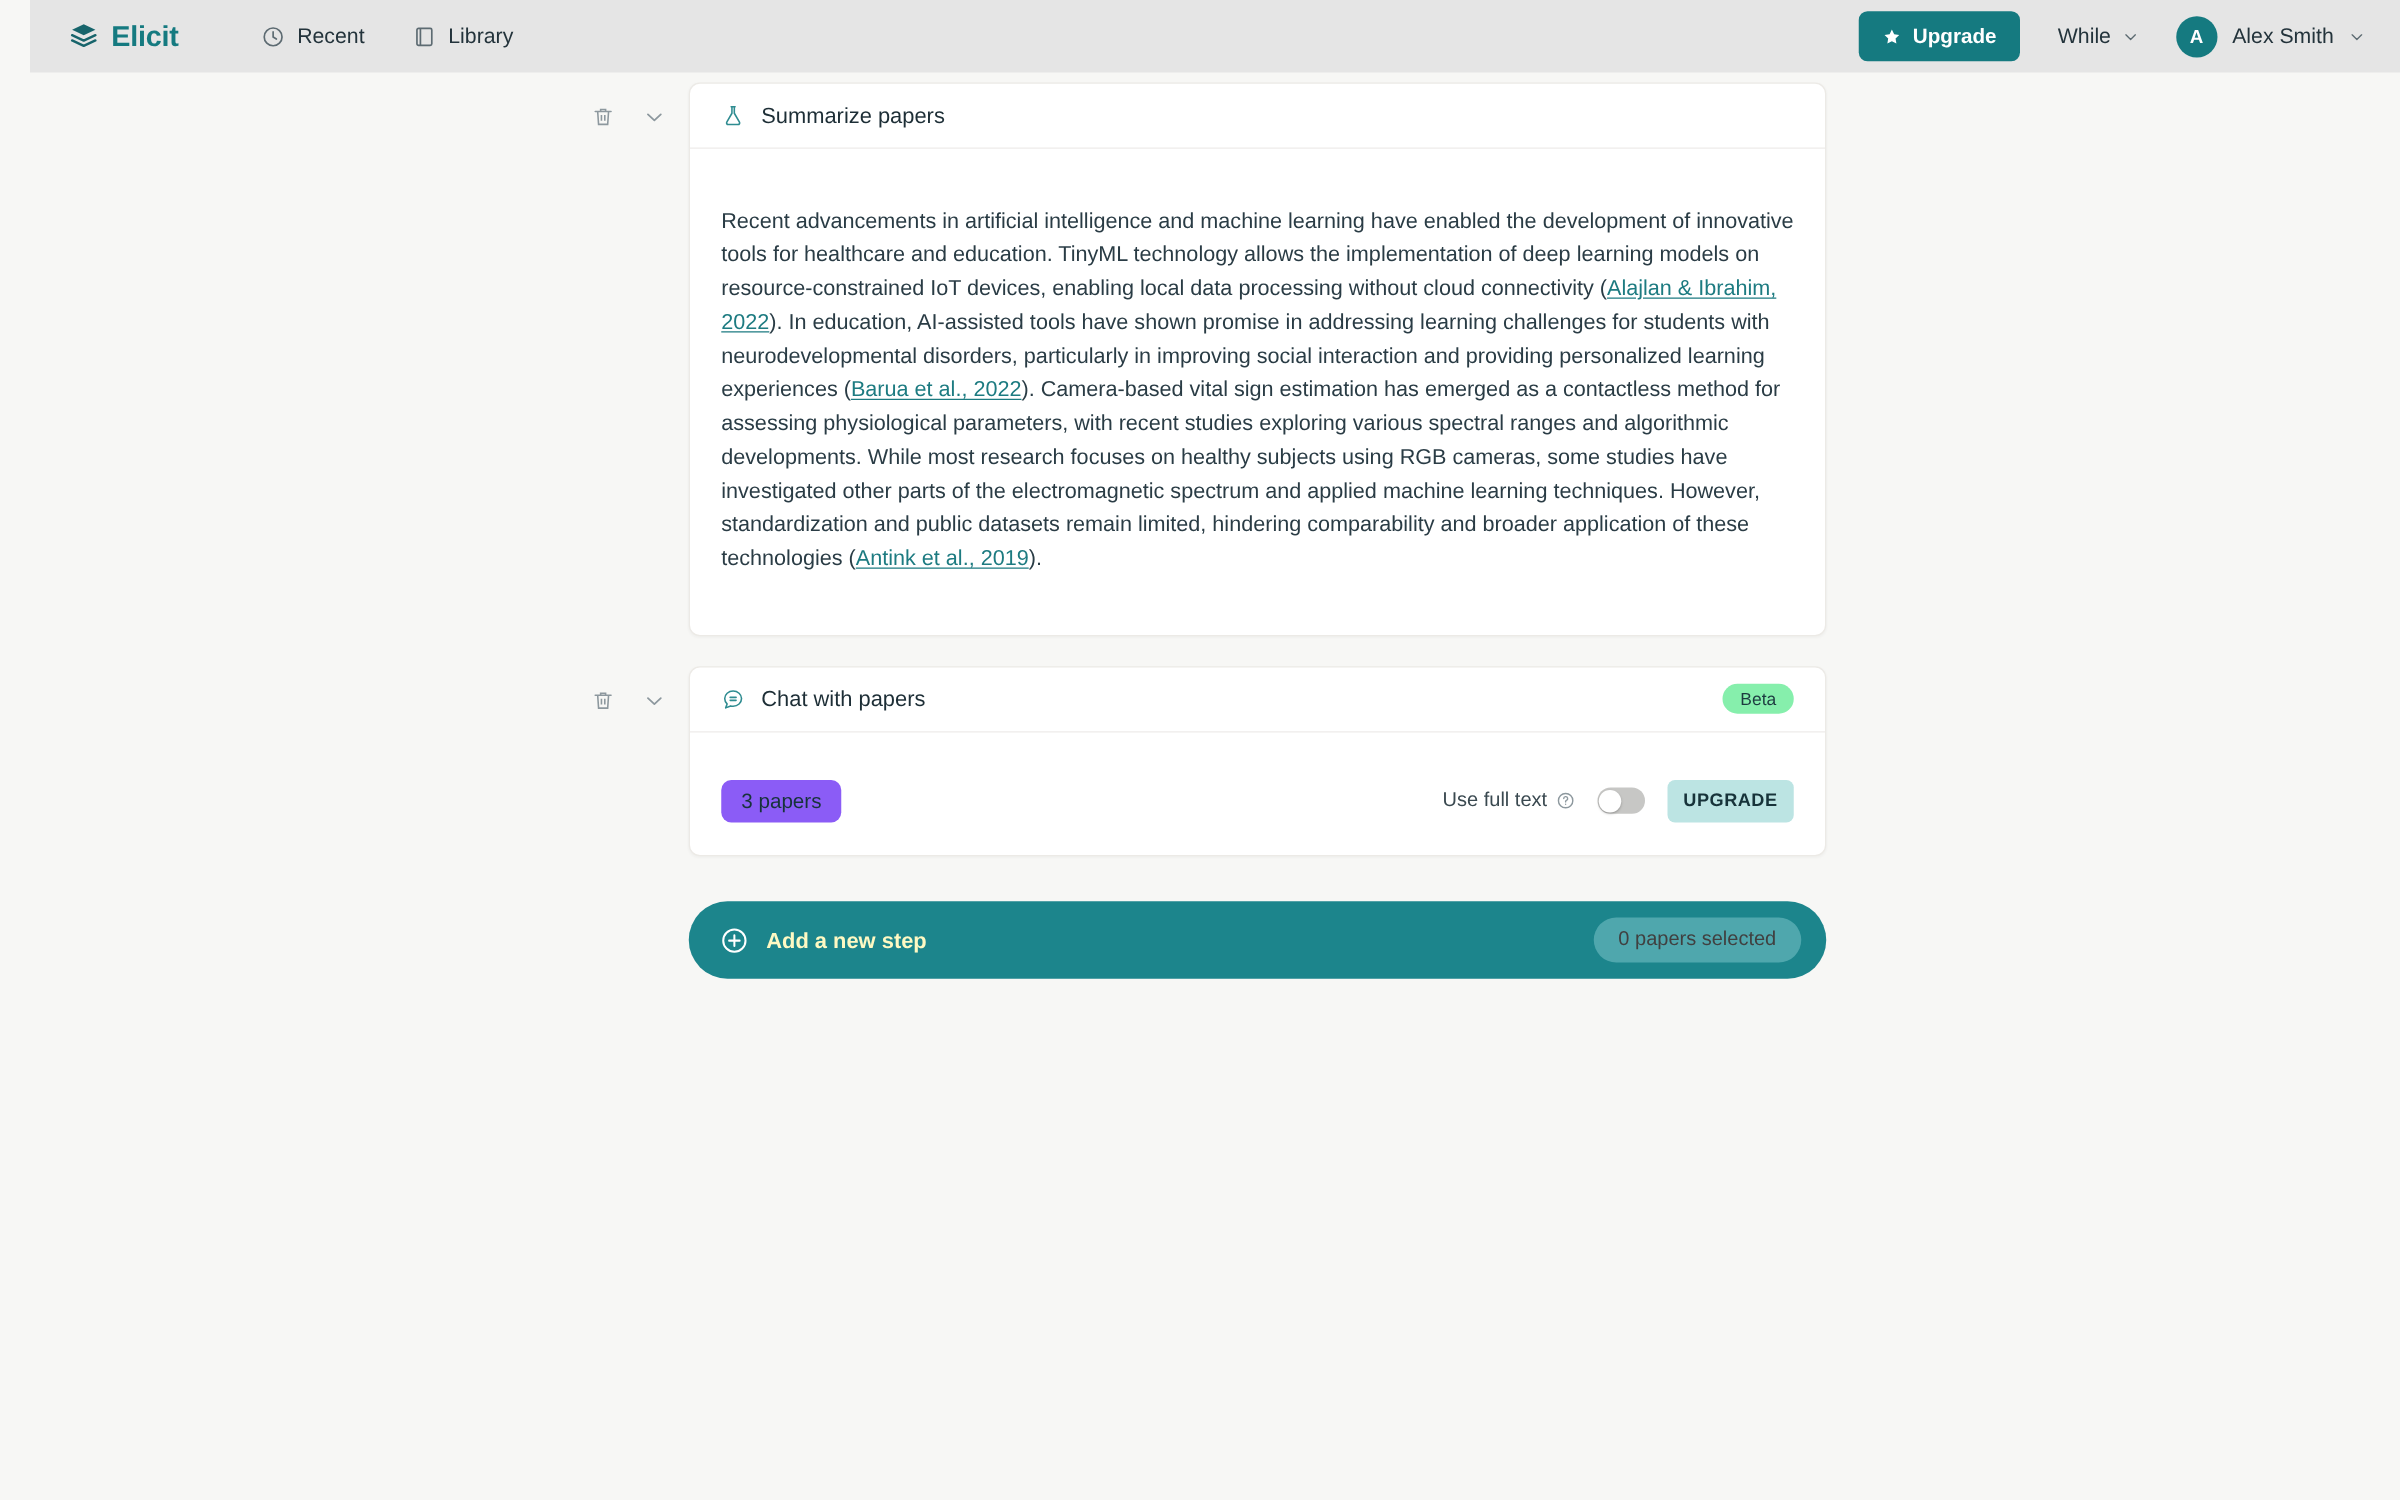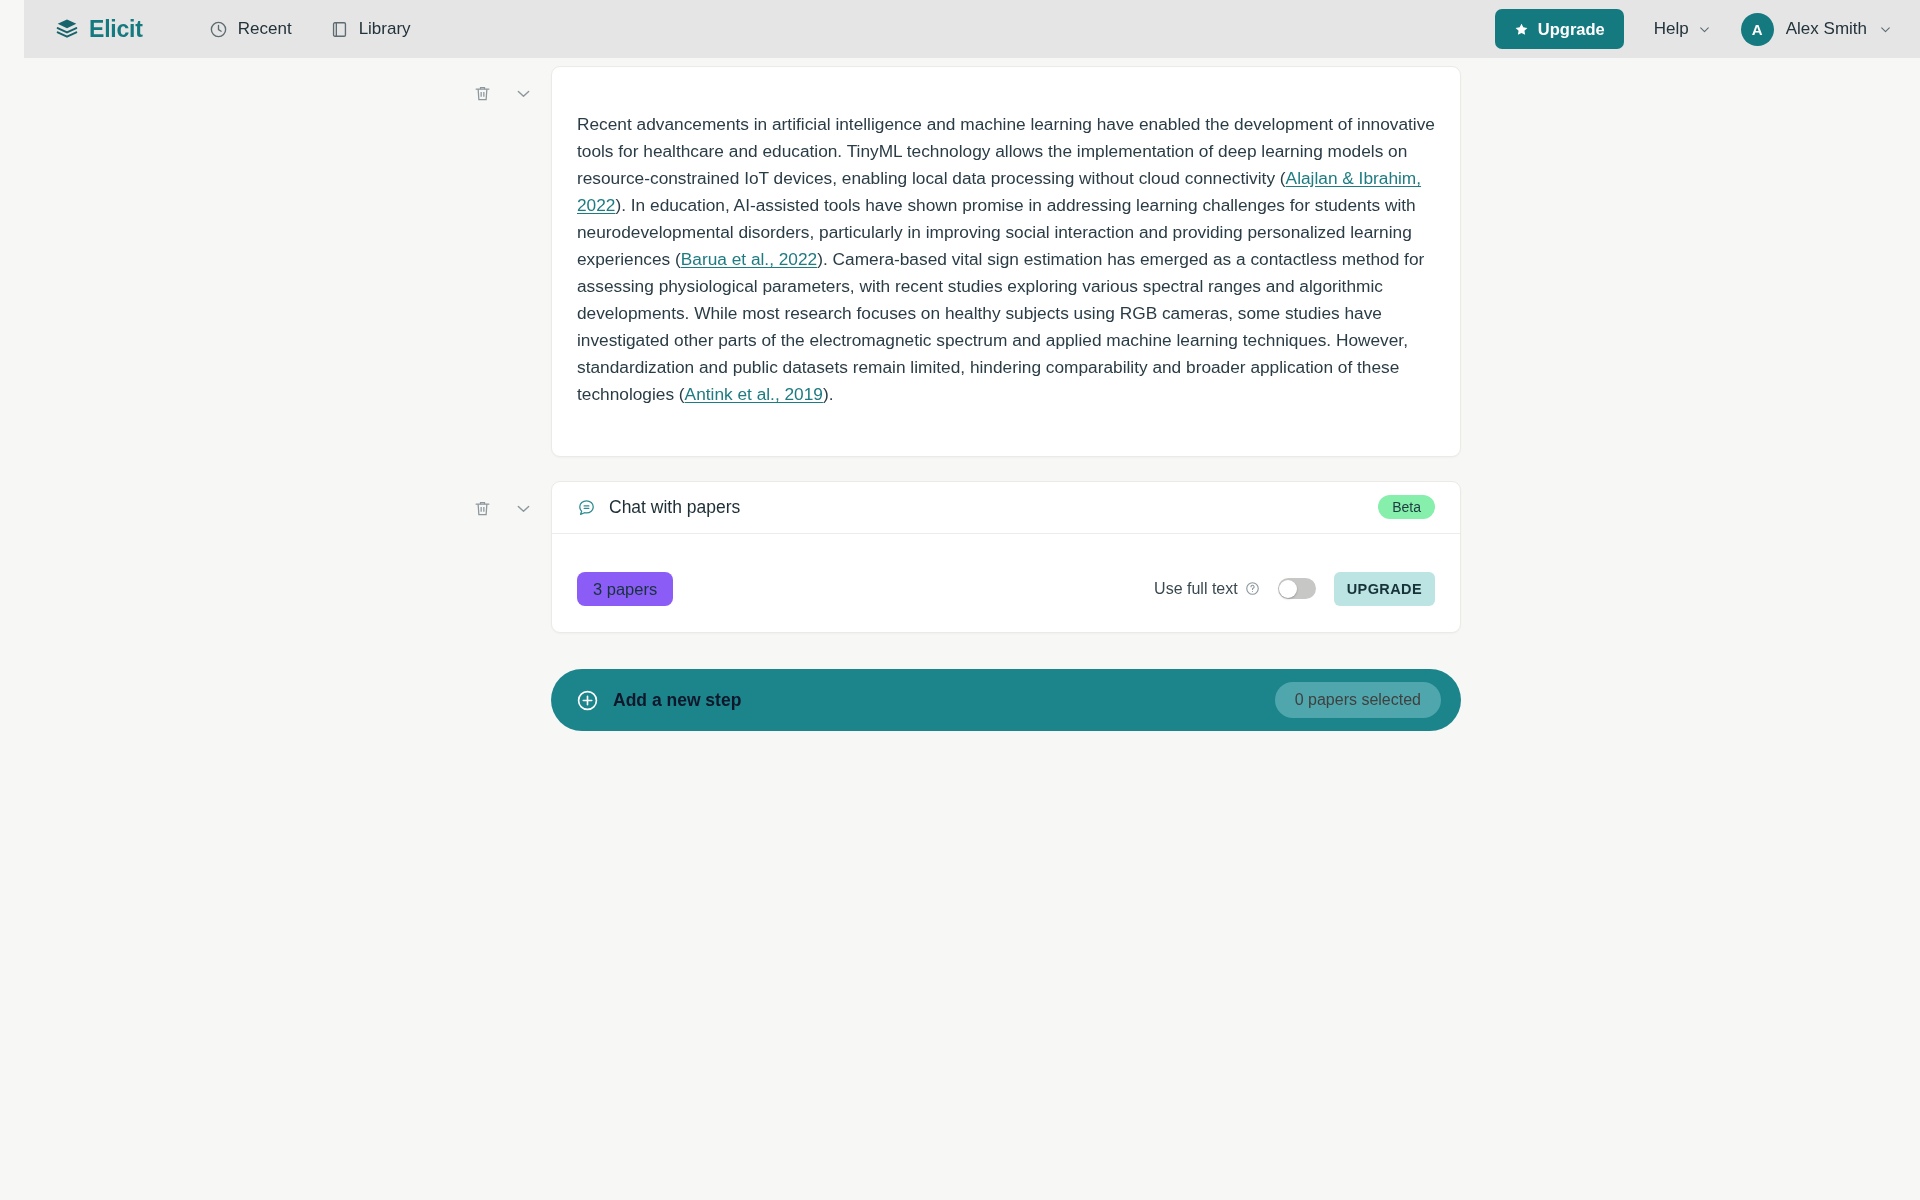--- a/index.html
+++ b/index.html
@@ -265,21 +265,21 @@
     border-radius: 31px;
     display: flex;
     align-items: center;
     padding: 0 20px 0 25px;
     cursor: pointer;
   }
   .addstep-left {
     display: flex;
     align-items: center;
     gap: 14px;
-    color: #0f172a;
+    color: #fef9c3;
     font-size: 17.5px;
     font-weight: 600;
   }
   .plus-icon { width: 23px; height: 23px; display: block; }
   .selected-chip {
     margin-left: auto;
     background: #4fa7ad;
     color: #404040;
     font-size: 16px;
     border-radius: 20px;
@@ -330,21 +330,21 @@
     <button class="upgrade-btn">
       <span>
         <svg class="star-icon" viewBox="0 0 24 24" fill="#ffffff">
           <path d="M12 2.6l2.9 5.9 6.5.95-4.7 4.6 1.1 6.45L12 17.45 6.2 20.5l1.1-6.45-4.7-4.6 6.5-.95z"></path>
         </svg>
       </span>
       <span>Upgrade</span>
     </button>
 
     <div class="help-wrap">
-      <span>Help</span>
+      <span>While</span>
       <span>
         <svg class="chev" viewBox="0 0 24 24" fill="none" stroke="currentColor" stroke-width="2">
           <path d="M5 9l7 7 7-7" stroke-linecap="round" stroke-linejoin="round"></path>
         </svg>
       </span>
     </div>
 
     <div class="user-wrap">
       <span class="avatar">A</span>
       <span class="user-name">Alex Smith</span>
@@ -370,20 +370,30 @@
         </svg>
       </span>
       <span>
         <svg class="gutter-icon" viewBox="0 0 24 24" fill="none" stroke="currentColor" stroke-width="1.8">
           <path d="M5.5 9.5l6.5 6 6.5-6" stroke-linecap="round" stroke-linejoin="round"></path>
         </svg>
       </span>
     </div>
 
     <div class="card">
+      <div class="card-header">
+        <div class="card-header-left">
+          <span>
+            <svg class="hdr-icon" viewBox="0 0 24 24" fill="none" stroke="currentColor" stroke-width="1.6">
+              <path d="M10 3h4M10.8 3v6.6L5.6 18.6A1.6 1.6 0 0 0 7 21h10a1.6 1.6 0 0 0 1.4-2.4l-5.2-9V3" stroke-linecap="round" stroke-linejoin="round"></path>
+            </svg>
+          </span>
+          <span class="card-title">Summarize papers</span>
+        </div>
+      </div>
       <div class="card-body">
         <p class="summary-text"><span>Recent advancements in artificial intelligence and machine learning have enabled the development of innovative tools for healthcare and education. TinyML technology allows the implementation of deep learning models on resource-constrained IoT devices, enabling local data processing without cloud connectivity (</span><a class="cite">Alajlan &amp; Ibrahim, 2022</a><span>). In education, AI-assisted tools have shown promise in addressing learning challenges for students with neurodevelopmental disorders, particularly in improving social interaction and providing personalized learning experiences (</span><a class="cite">Barua et al., 2022</a><span>). Camera-based vital sign estimation has emerged as a contactless method for assessing physiological parameters, with recent studies exploring various spectral ranges and algorithmic developments. While most research focuses on healthy subjects using RGB cameras, some studies have investigated other parts of the electromagnetic spectrum and applied machine learning techniques. However, standardization and public datasets remain limited, hindering comparability and broader application of these technologies (</span><a class="cite">Antink et al., 2019</a><span>).</span></p>
       </div>
     </div>
   </div>
 
   <div class="spacer-24"></div>
 
   <div class="block-row">
     <div class="block-gutter">

